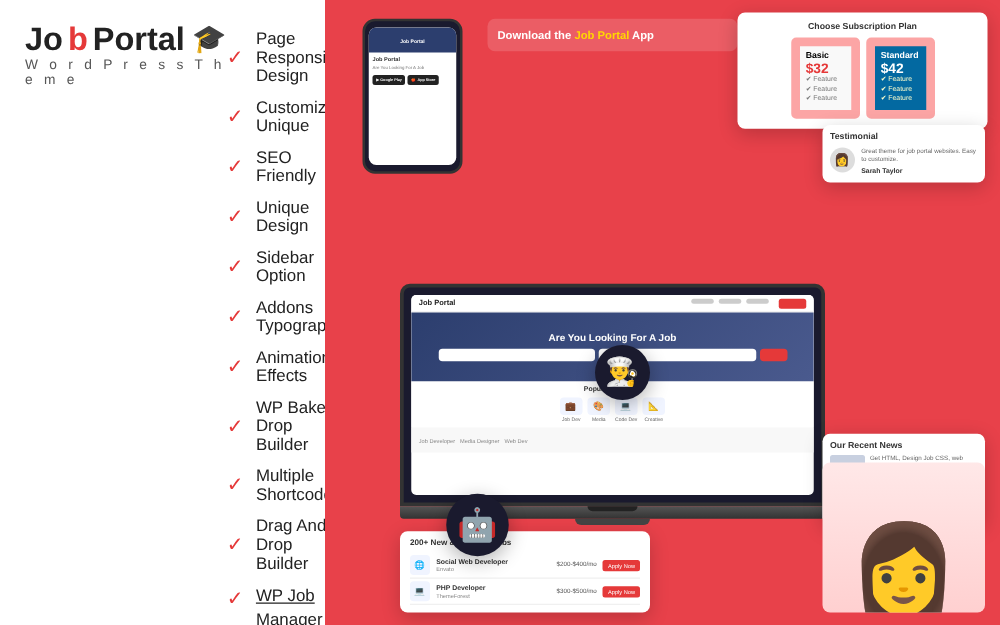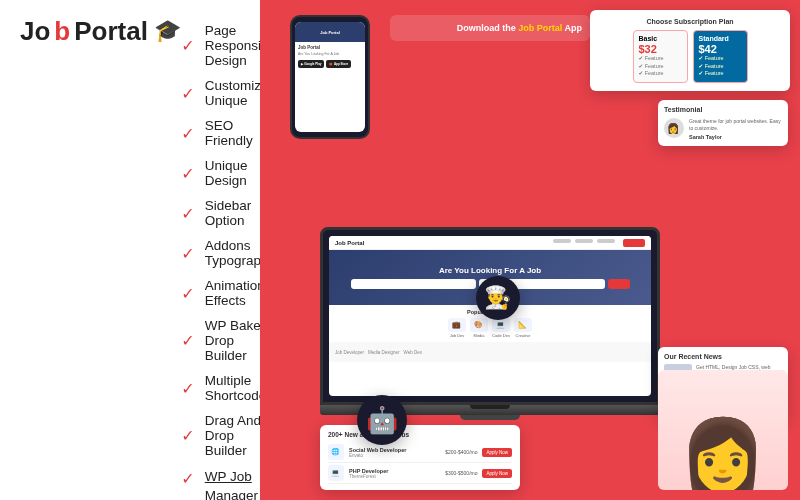--- a/index.html
+++ b/index.html
@@ -123,21 +123,21 @@
       gap: 5px;
       justify-content: center;
     }
 
     .sub-card {
       background: #f9f9f9;
       border-radius: 4px;
       padding: 4px 5px;
       width: 55px;
       font-size: 6px;
-      border: 1px solid #fca5a5;
+      border: 7px solid #fca5a5;
     }
 
     .sub-card.highlighted {
       background: #0369a1;
       color: #fff;
     }
 
     .sub-card-name {
       font-weight: 700;
       font-size: 7px;
@@ -412,21 +412,21 @@
       width: 200px;
       background: rgba(255,255,255,0.15);
       border-radius: 6px;
       padding: 8px;
     }
 
     .banner-title {
       color: #fff;
       font-size: 9px;
       font-weight: 700;
-      text-align: right;
+      text-align: left;
     }
 
     .banner-title span {
       color: #ffd700;
     }
 
     
     .testimonial-box {
       position: absolute;
       top: 100px;
@@ -643,20 +643,21 @@
 <div class="main-container">
 
   <div class="left-panel">
     <div class="logo-area">
       <div class="logo-title">
         <span style="color:#222;">Jo</span>
           <span style="color:#e53939;">b</span>
           <span style="color:#222;"> Portal</span>
         <span class="logo-hat">🎓</span>
       </div>
+      <div class="logo-subtitle">W o r d P r e s s   T h e m e</div>
     </div>
 
     <ul class="feature-list">
       <li class="feature-item">
         <span class="check-icon">✓</span>
         <span>Page Responsive Design</span>
       </li>
       <li class="feature-item">
         <span class="check-icon">✓</span>
         <span>Customize Unique</span>

